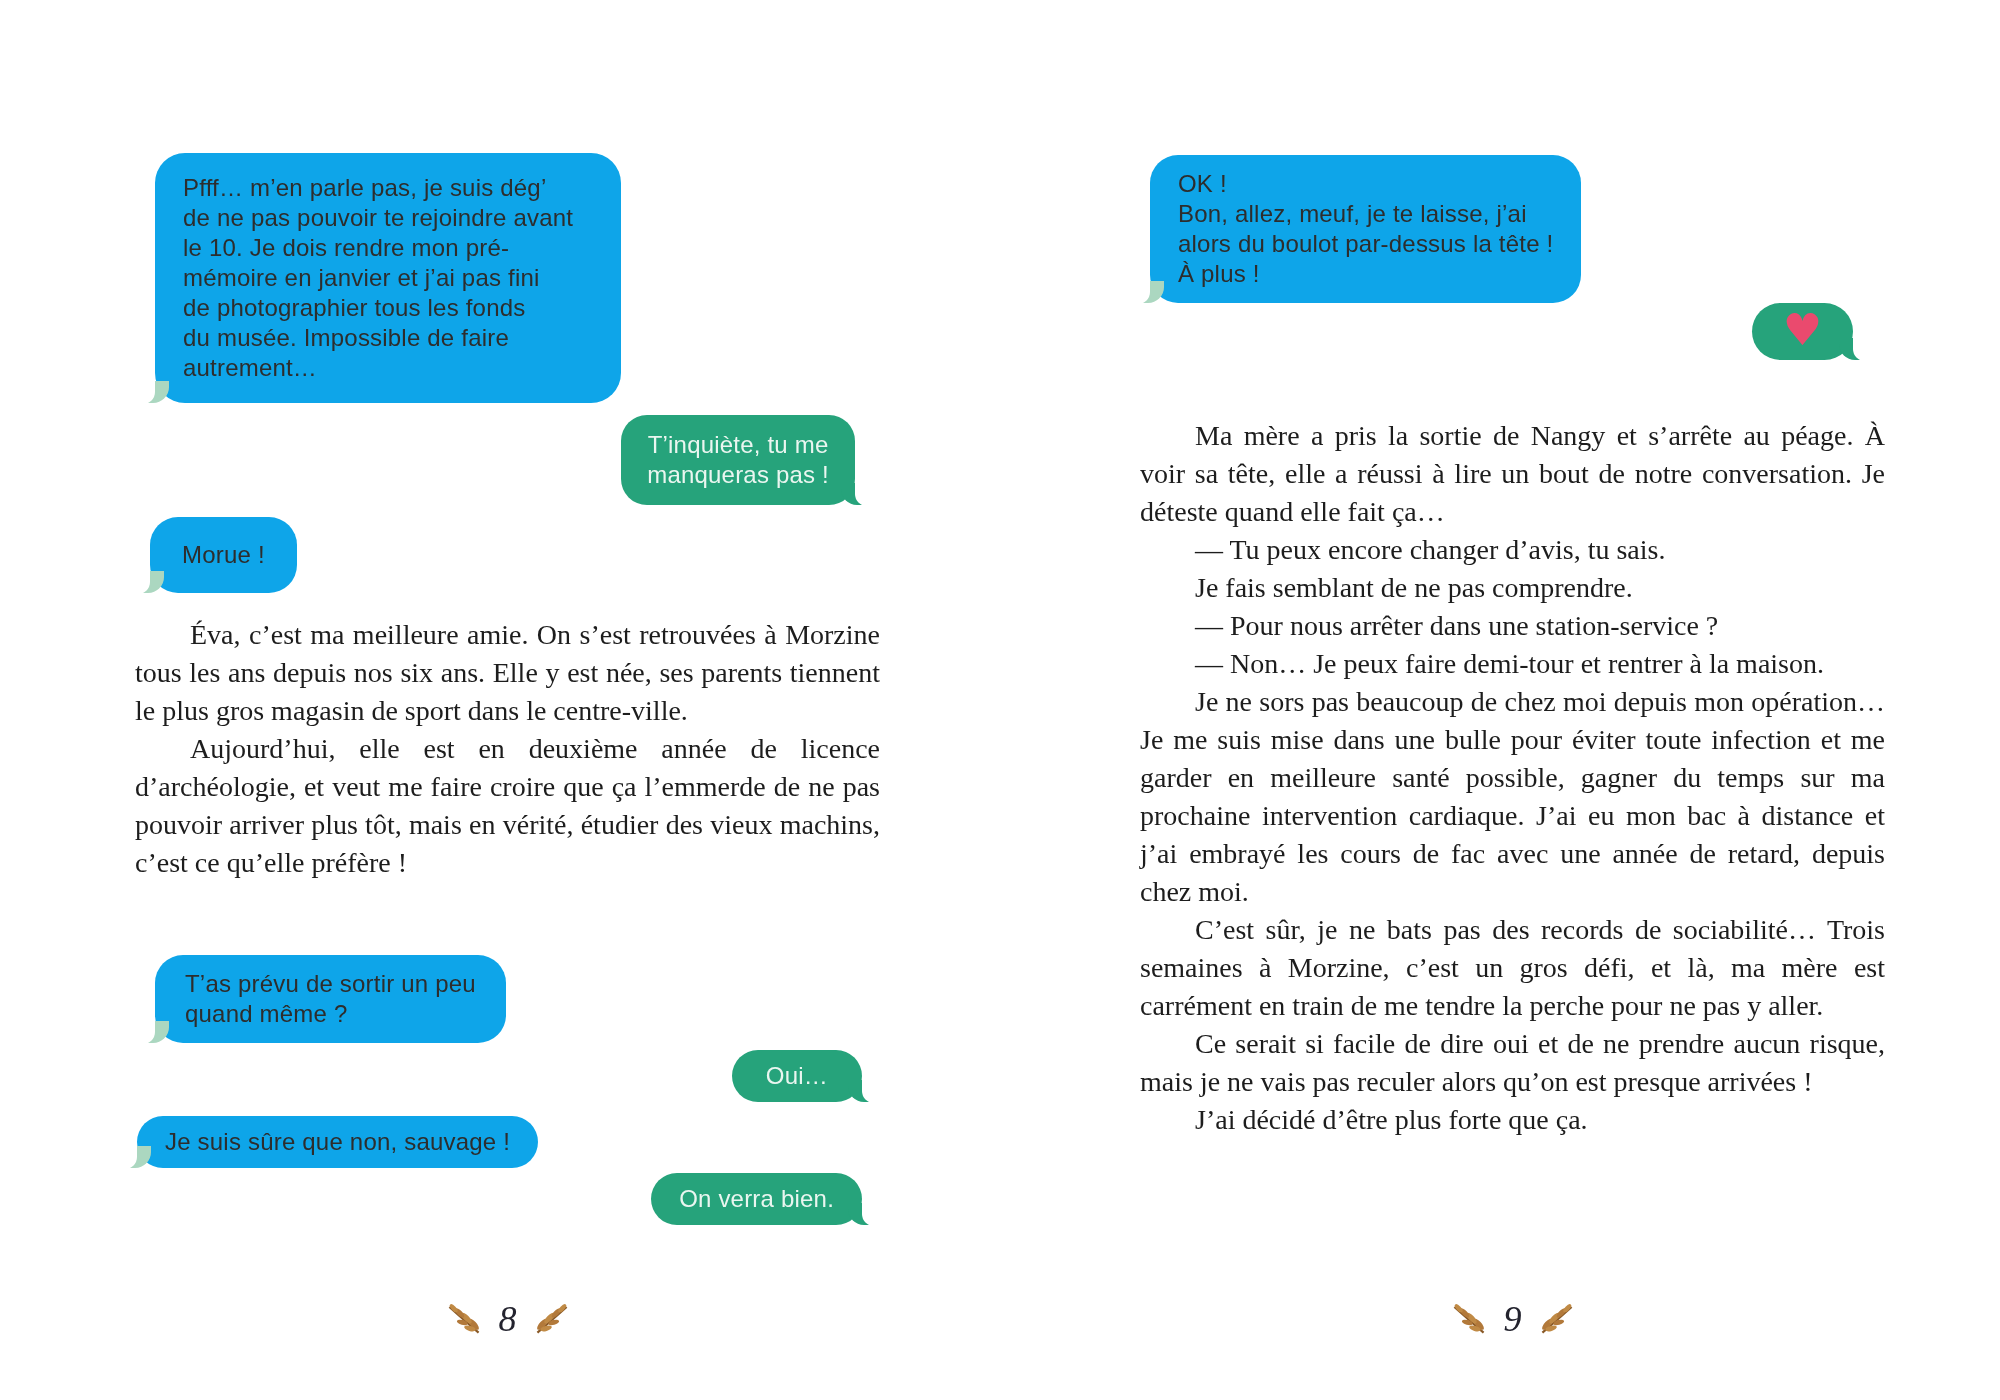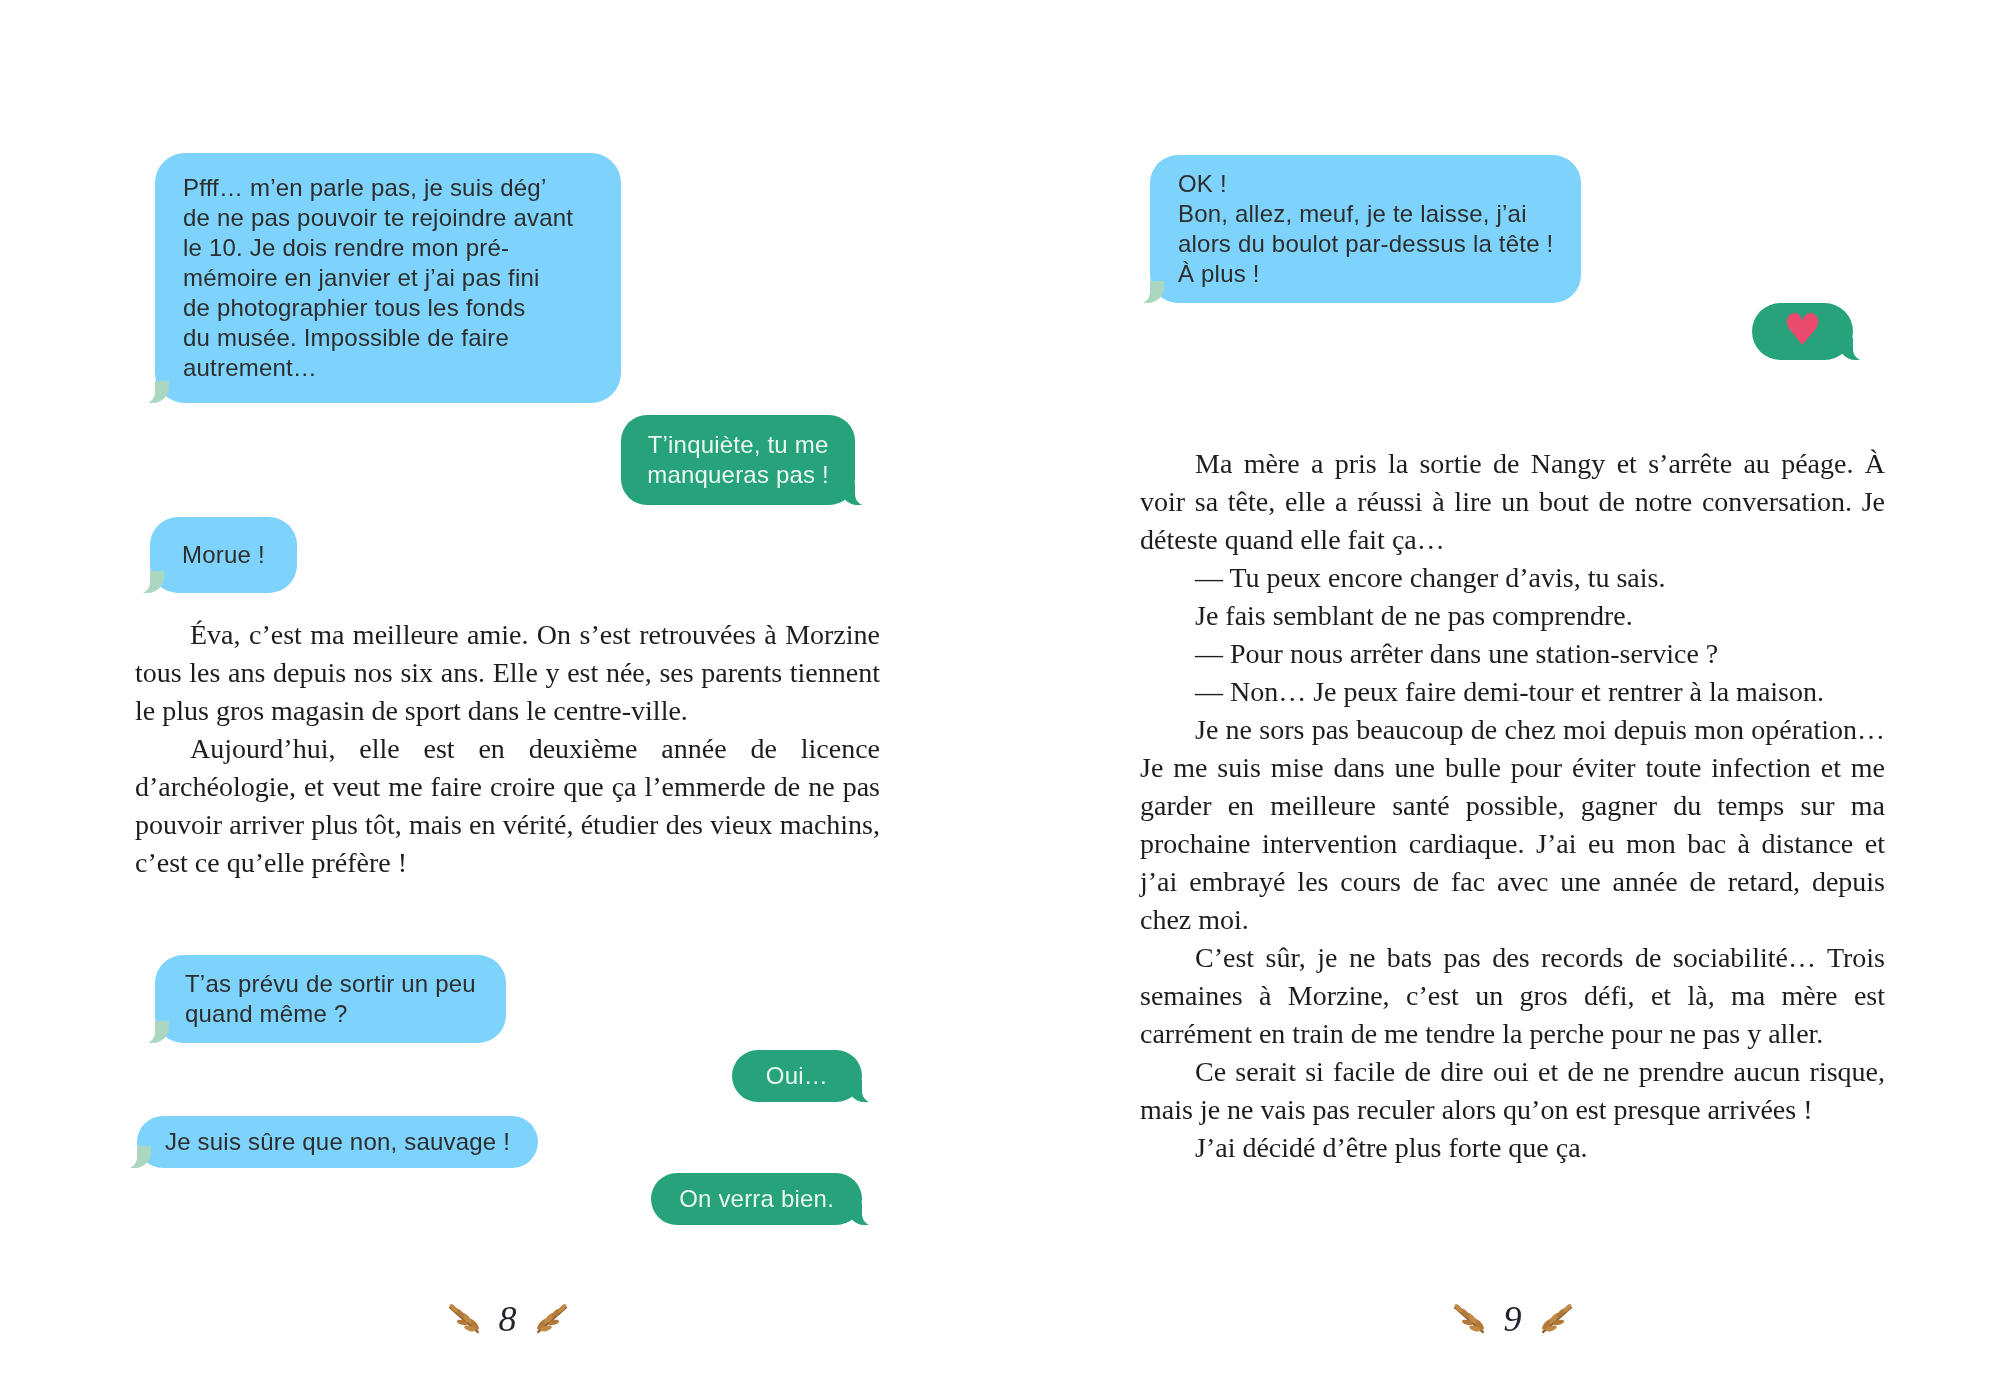--- a/index.html
+++ b/index.html
@@ -12,21 +12,21 @@
   #page-right{left:1140px;}
 
   
   .bubble{
     position:absolute;box-sizing:border-box;
     font-family:"Liberation Sans",sans-serif;
     font-size:24px;line-height:30px;letter-spacing:.2px;
     white-space:pre-line;width:fit-content;max-width:480px;
     border-radius:28px;z-index:2;
   }
-  .recv{background:#7dd3fc;color:#2d2d2d;}
+  .recv{background:#0ea5e9;color:#2d2d2d;}
   .sent{background:#26a37b;color:#eaf6f0;}
   
   .tail-l::before{content:"";position:absolute;bottom:0;left:-8px;width:22px;height:22px;
     background:#abd7c0;border-bottom-right-radius:16px;z-index:-1;}
   .tail-l::after{content:"";position:absolute;bottom:-1px;left:-15px;width:15px;height:24px;
     background:#ffffff;border-bottom-right-radius:12px;}
   .tail-r::before{content:"";position:absolute;bottom:0;right:-8px;width:22px;height:22px;
     background:#26a37b;border-bottom-left-radius:16px;z-index:-1;}
   .tail-r::after{content:"";position:absolute;bottom:-1px;right:-15px;width:15px;height:24px;
     background:#ffffff;border-bottom-left-radius:12px;}
@@ -44,21 +44,21 @@
   #b-heart .heart{font-family:"DejaVu Sans",sans-serif;font-size:44px;line-height:1;
              color:#ea4a6e;transform:translateY(-2px);}
 
   
   .narrative{
     position:absolute;left:0;width:745px;
     font-family:"Liberation Serif",serif;font-size:28px;line-height:38px;
     color:#1d1d1d;text-align:justify;
   }
   #narr-left{top:616px;}
-  #narr-right{top:417px;margin-top:28px;}
+  #narr-right{top:417px;}
   .narrative p{margin:0;text-indent:55px;}
 
   
   .folio{
     position:absolute;left:0;top:1298px;width:745px;
     display:flex;align-items:center;justify-content:center;gap:12px;
   }
   .page-num{
     font-family:"Liberation Serif",serif;font-style:italic;
     font-size:36px;color:#23232e;padding:0 2px;

